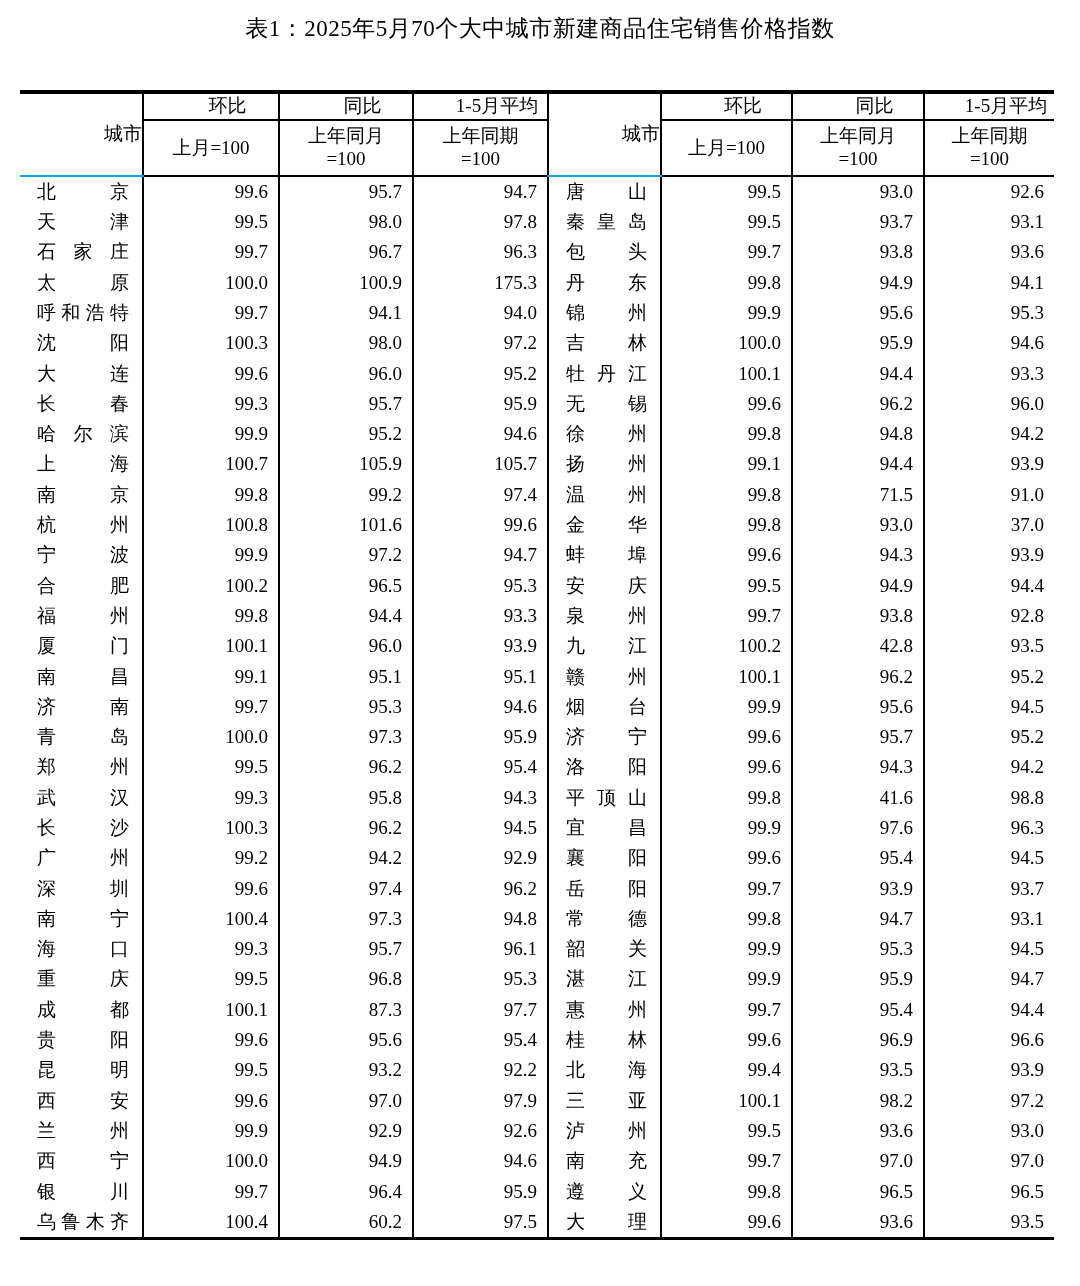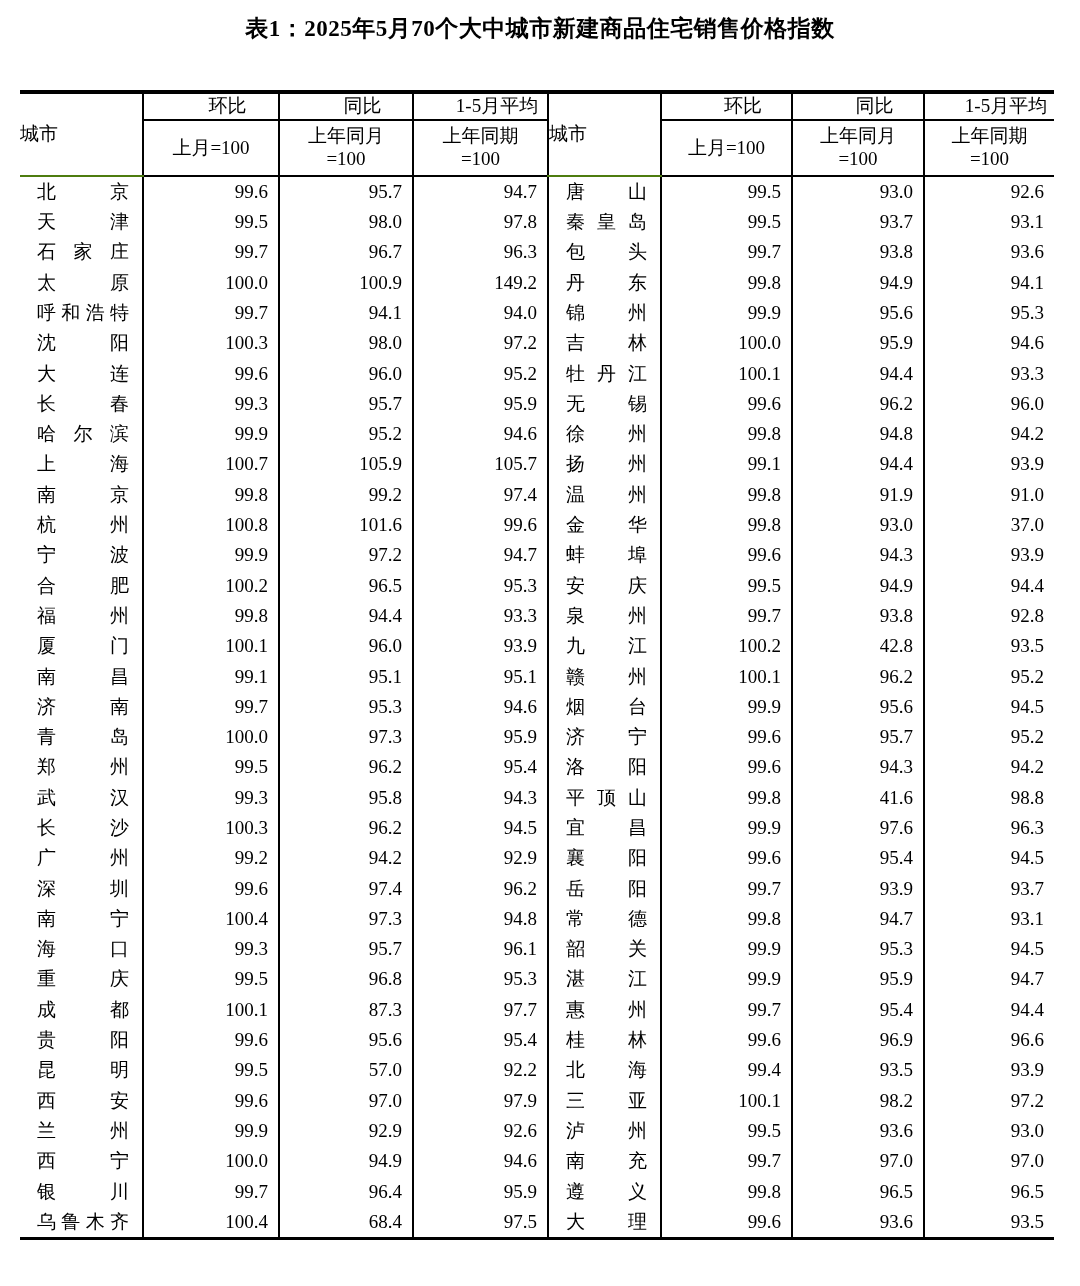--- a/index.html
+++ b/index.html
@@ -8,21 +8,21 @@
     height: 1286px;
     background: #ffffff;
     color: #000000;
     font-family: "Liberation Serif", "DejaVu Serif", serif;
     overflow: hidden;
   }
   .title {
     margin-top: 13px;
     text-align: center;
     font-size: 23px;
-    font-weight: bold;
+    font-weight: normal;
     letter-spacing: 0.5px;
   }
   table.price-table {
     border-collapse: collapse;
     table-layout: fixed;
     width: 1034px;
     margin: 46px 0 0 20px;
     border-top: 4px solid #000;
     border-bottom: 3px solid #000;
   }
@@ -39,22 +39,22 @@
     border-bottom: 2px solid #000;
     text-align: center;
     padding-left: 33px;
   }
   tr.hrow2 th {
     height: 54px;
     border-bottom: 2px solid #000;
     text-align: center;
   }
   th.city-h {
-    border-bottom: 2px solid #4d7c0f;
-    text-align: left;
+    border-bottom: 2px solid #0ea5e9;
+    text-align: right;
   }
   .sub span { display: block; }
   tbody td { height: 30.3px; }
   td.city-cell { }
   .city-flex {
     display: flex;
     justify-content: space-between;
     padding: 0 13px 0 17px;
   }
   td.num-cell {
@@ -181,21 +181,21 @@
       </tr>
       <tr>
         <td class="city-cell">
           <div class="city-flex">
             <span>太</span>
             <span>原</span>
           </div>
         </td>
         <td class="num-cell bl">100.0</td>
         <td class="num-cell bl">100.9</td>
-        <td class="num-cell bl">149.2</td>
+        <td class="num-cell bl">175.3</td>
         <td class="city-cell bl">
           <div class="city-flex">
             <span>丹</span>
             <span>东</span>
           </div>
         </td>
         <td class="num-cell bl">99.8</td>
         <td class="num-cell bl">94.9</td>
         <td class="num-cell bl">94.1</td>
       </tr>
@@ -333,21 +333,21 @@
         <td class="num-cell bl">99.8</td>
         <td class="num-cell bl">99.2</td>
         <td class="num-cell bl">97.4</td>
         <td class="city-cell bl">
           <div class="city-flex">
             <span>温</span>
             <span>州</span>
           </div>
         </td>
         <td class="num-cell bl">99.8</td>
-        <td class="num-cell bl">91.9</td>
+        <td class="num-cell bl">71.5</td>
         <td class="num-cell bl">91.0</td>
       </tr>
       <tr>
         <td class="city-cell">
           <div class="city-flex">
             <span>杭</span>
             <span>州</span>
           </div>
         </td>
         <td class="num-cell bl">100.8</td>
@@ -705,21 +705,21 @@
         <td class="num-cell bl">96.6</td>
       </tr>
       <tr>
         <td class="city-cell">
           <div class="city-flex">
             <span>昆</span>
             <span>明</span>
           </div>
         </td>
         <td class="num-cell bl">99.5</td>
-        <td class="num-cell bl">57.0</td>
+        <td class="num-cell bl">93.2</td>
         <td class="num-cell bl">92.2</td>
         <td class="city-cell bl">
           <div class="city-flex">
             <span>北</span>
             <span>海</span>
           </div>
         </td>
         <td class="num-cell bl">99.4</td>
         <td class="num-cell bl">93.5</td>
         <td class="num-cell bl">93.9</td>
@@ -807,21 +807,21 @@
       <tr>
         <td class="city-cell">
           <div class="city-flex">
             <span>乌</span>
             <span>鲁</span>
             <span>木</span>
             <span>齐</span>
           </div>
         </td>
         <td class="num-cell bl">100.4</td>
-        <td class="num-cell bl">68.4</td>
+        <td class="num-cell bl">60.2</td>
         <td class="num-cell bl">97.5</td>
         <td class="city-cell bl">
           <div class="city-flex">
             <span>大</span>
             <span>理</span>
           </div>
         </td>
         <td class="num-cell bl">99.6</td>
         <td class="num-cell bl">93.6</td>
         <td class="num-cell bl">93.5</td>

